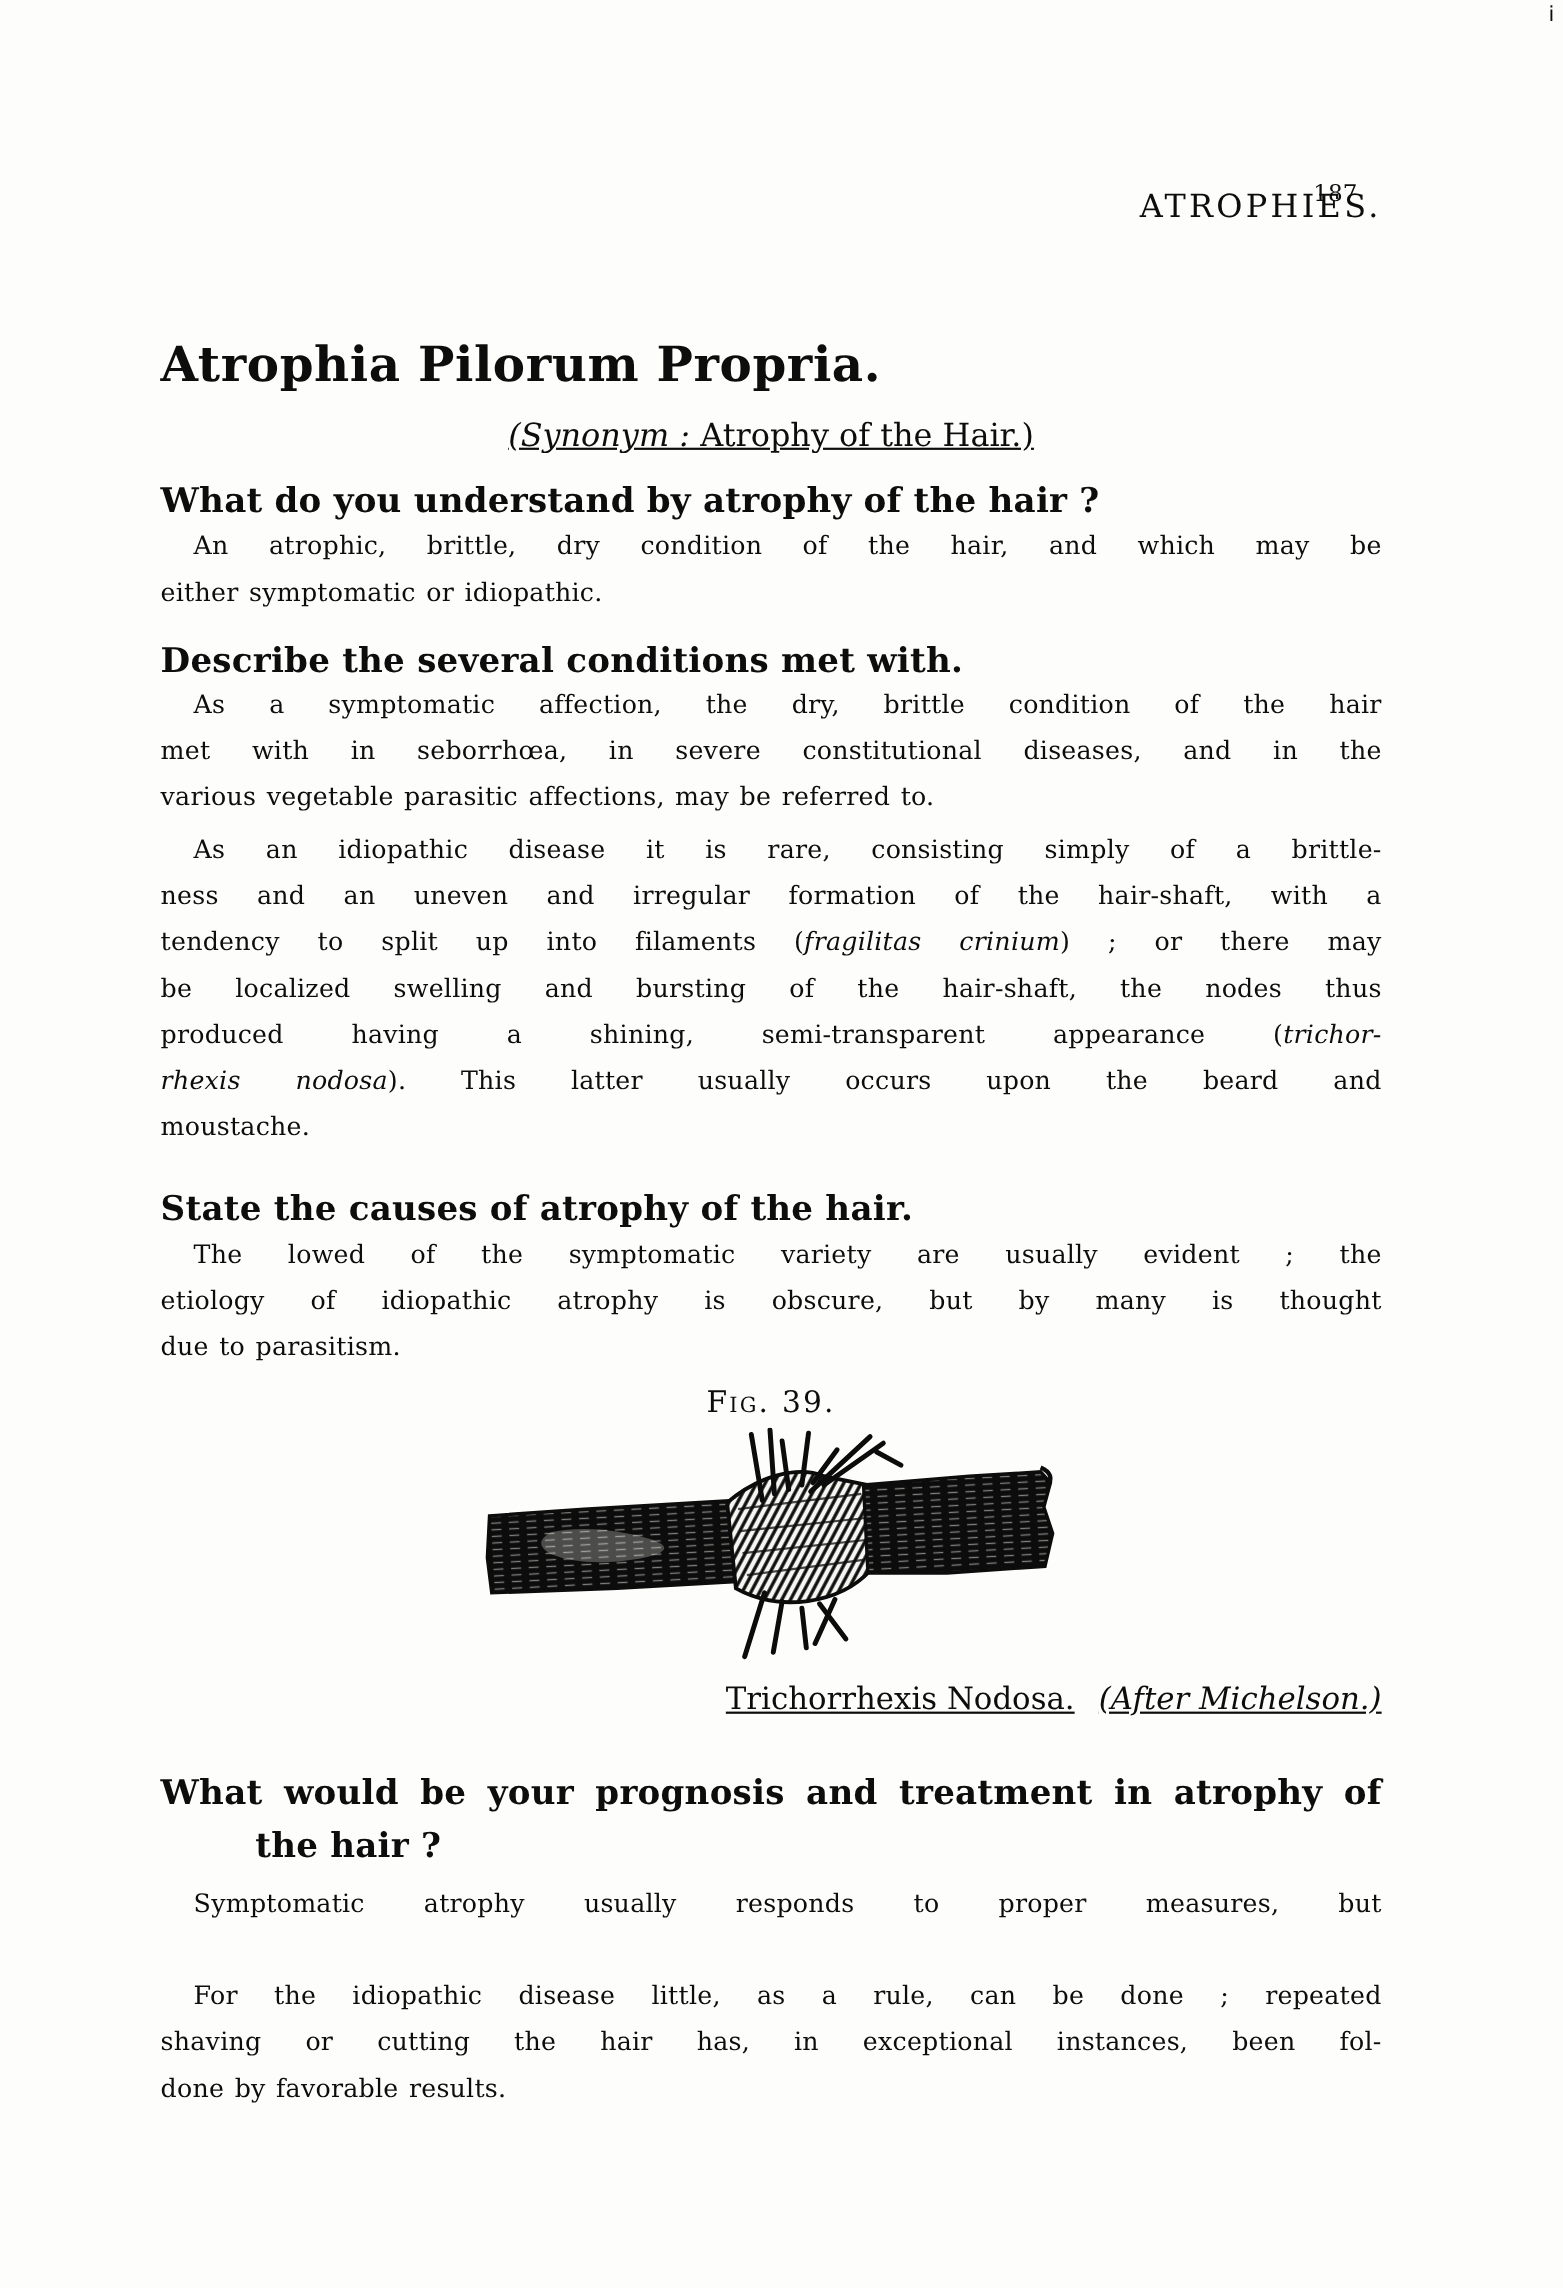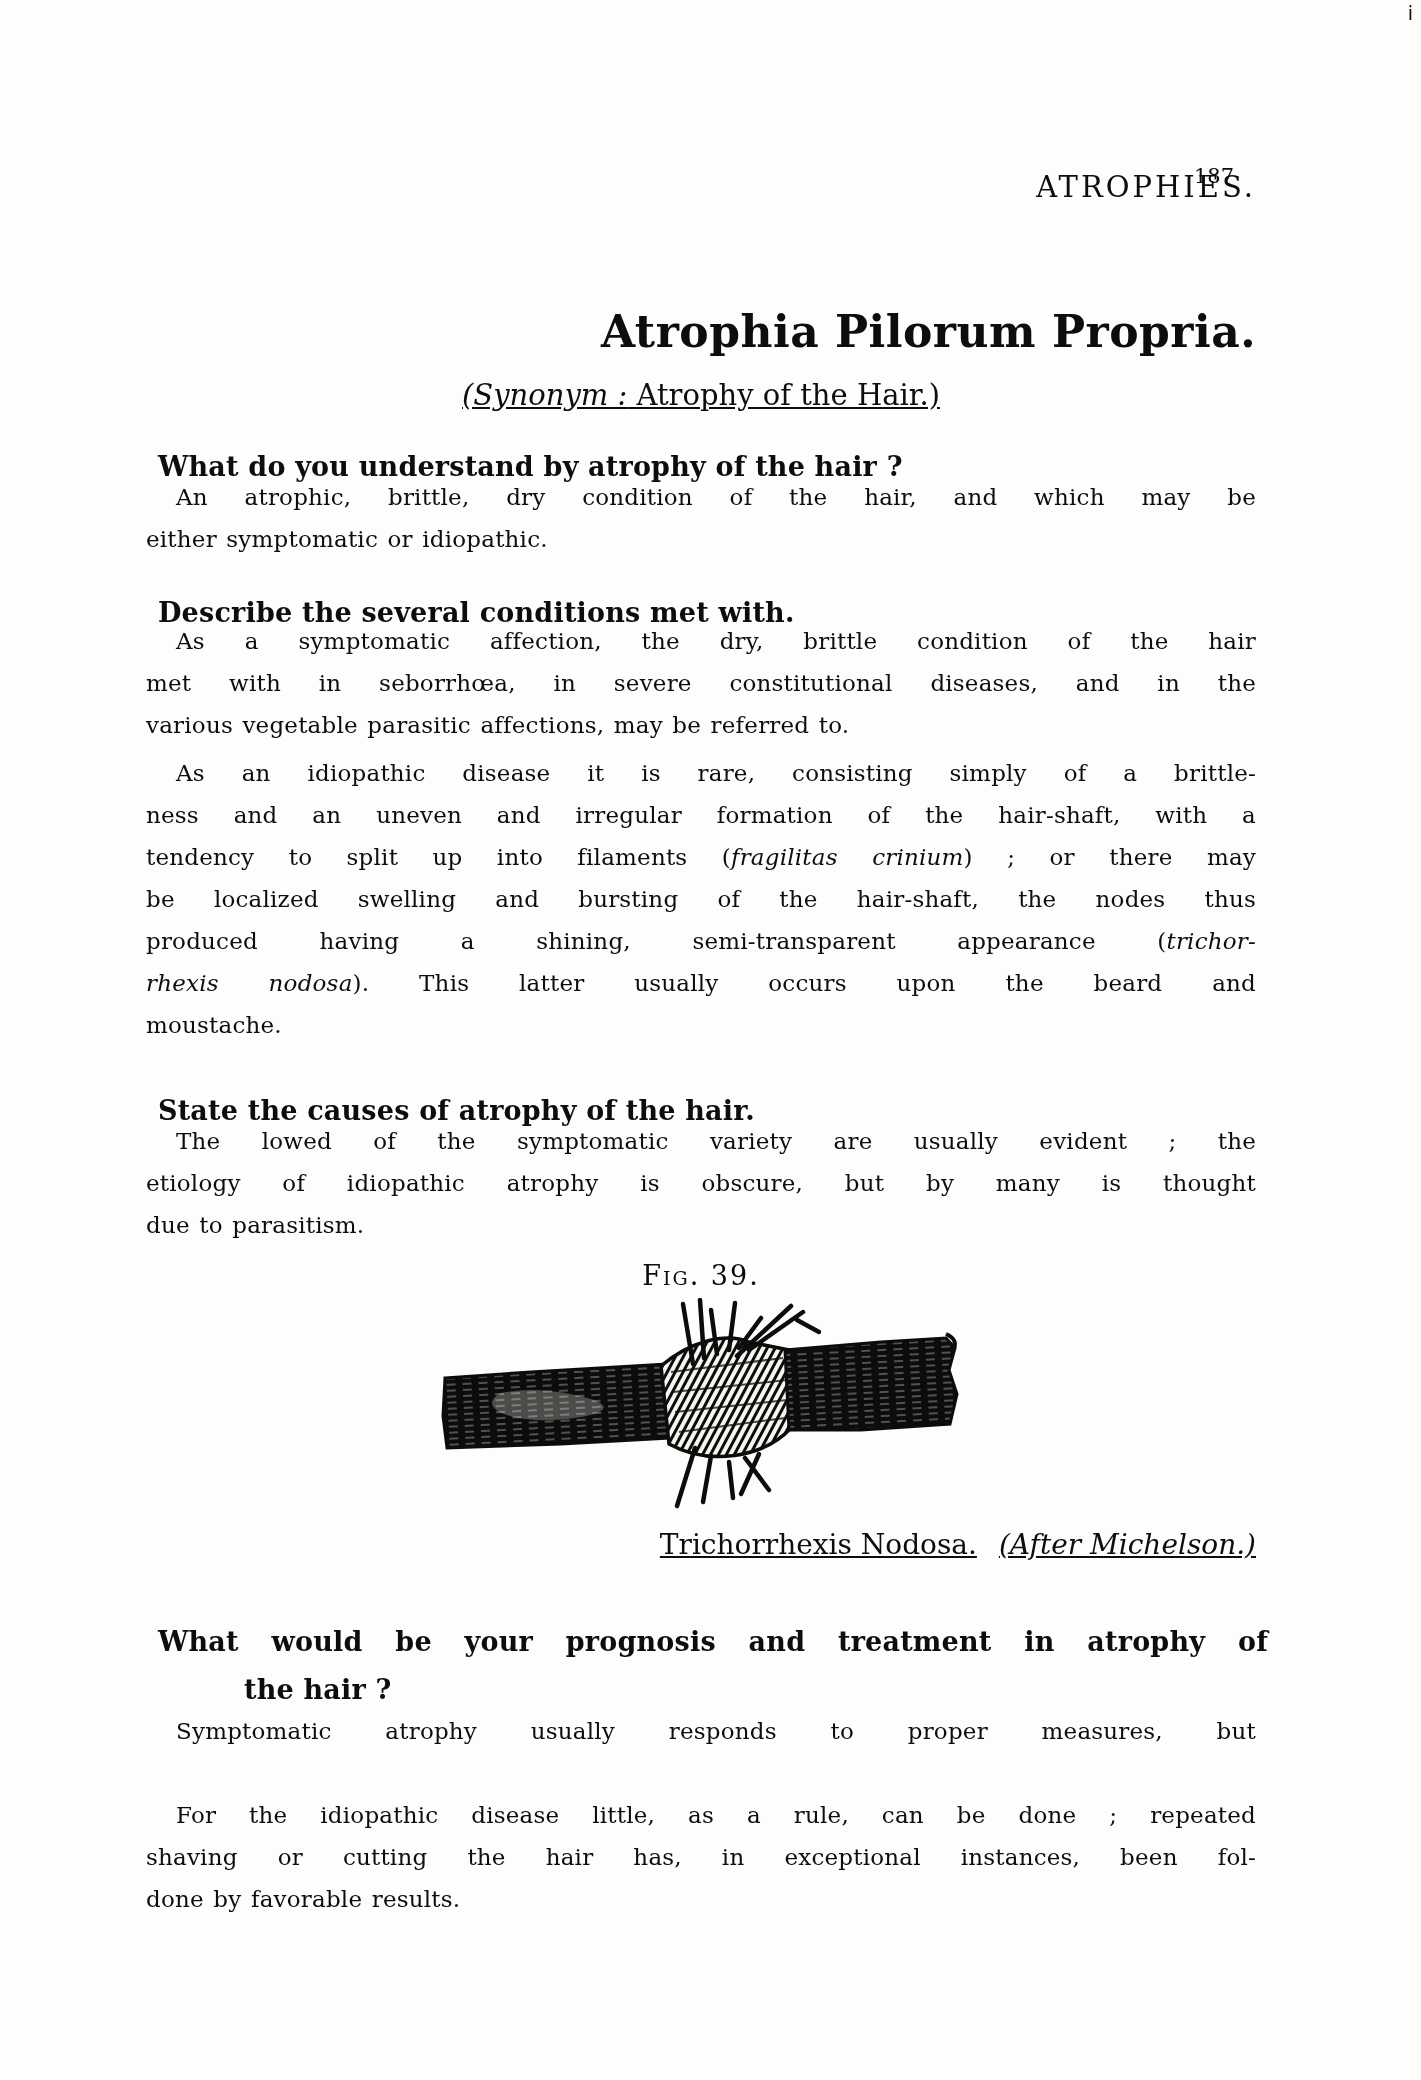--- a/index.html
+++ b/index.html
@@ -10,24 +10,24 @@
     background:#fdfdfb;
     color:#0d0d0d;
     font-family:"DejaVu Serif","Liberation Serif",serif;
     overflow:hidden;
   }
   .corner-mark{ position:absolute; right:8px; top:2px; font-size:19px; font-family:"DejaVu Sans",sans-serif; }
   .running-head{ position:absolute; left:146px; width:1110px; top:170px; height:40px; }
   .rh-title{ position:absolute; left:0; right:0; text-align:right; font-size:29px; letter-spacing:3px; }
   .rh-num{ position:absolute; right:22px; top:-6px; font-size:21px; }
   .title{ position:absolute; left:146px; width:1110px; top:306px; margin:0;
-          text-align:right; font-size:44px; font-weight:bold; letter-spacing:0.5px; }
+          text-align:left; font-size:44px; font-weight:bold; letter-spacing:0.5px; }
   .synonym{ position:absolute; left:146px; width:1110px; top:378px; text-align:center; font-size:29px;text-decoration:underline; }
-  .qhead{ position:absolute; left:146px; width:1110px; margin:12px;
-          font-size:27px; font-weight:bold; line-height:46px; letter-spacing:0.2px; }
+  .qhead{ position:absolute; left:146px; width:1110px; margin:0;
+          font-size:31px; font-weight:bold; line-height:46px; letter-spacing:0.2px; }
   .para{ position:absolute; left:146px; width:1110px; font-size:23px; }
   .line{ line-height:42px; text-align:justify; text-align-last:justify; word-spacing:2px; letter-spacing:0.2px; white-space:normal; }
   .line.last{ text-align-last:left; }
   .line.first{ text-indent:30px; }
   .hline{ line-height:48px; text-align:justify; text-align-last:justify; }
   .hline.last{ text-align-last:left; padding-left:86px; }
   .it{ font-style:italic; }
   .figlabel{ position:absolute; left:146px; width:1110px; top:1260px; text-align:center;
              font-size:27px; font-variant:small-caps; letter-spacing:2px; }
   .figwrap{ position:absolute; left:146px; width:1110px; top:1298px; text-align:center; }

